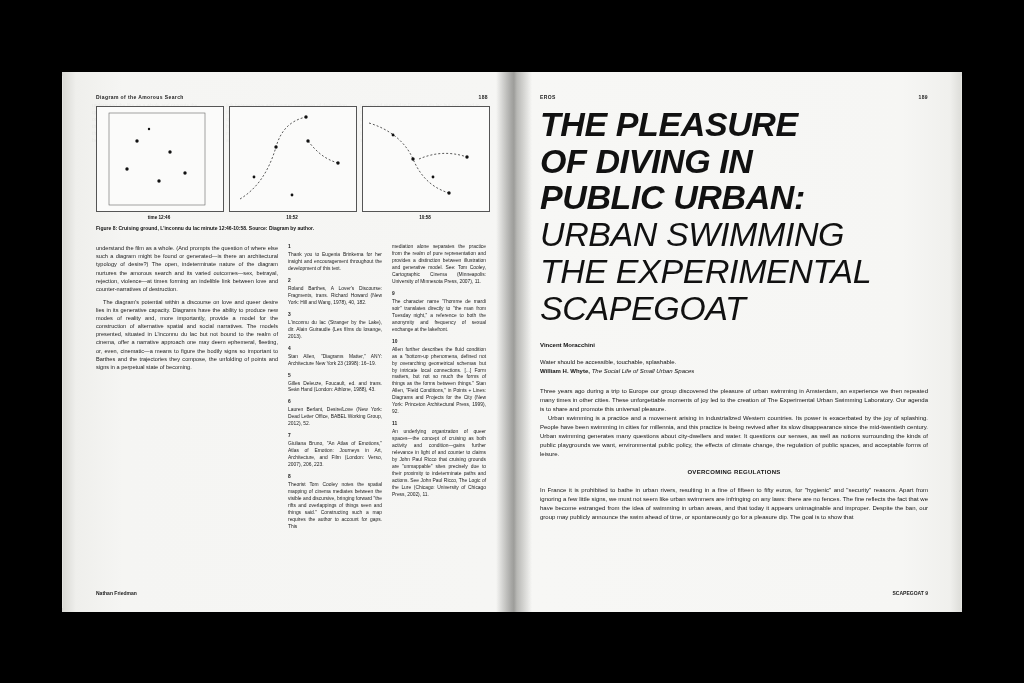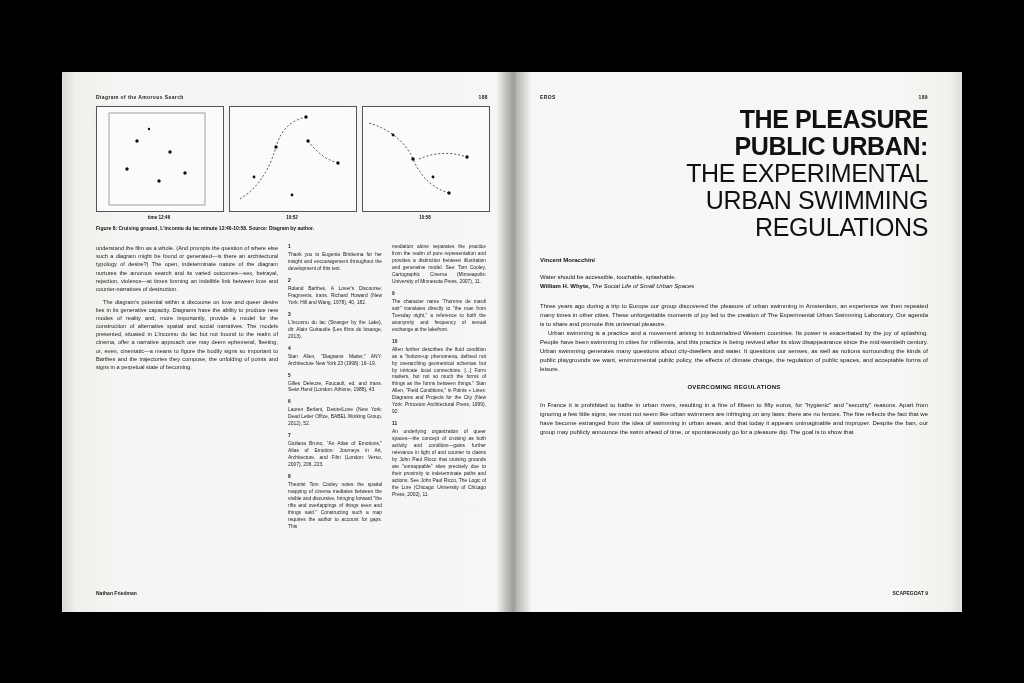--- a/index.html
+++ b/index.html
@@ -147,27 +147,27 @@
     position: absolute;
     left: 34px;
     bottom: 16px;
     font-size: 5px;
     font-weight: bold;
     color: #222;
   }
 
   
   .headline {
-    font-size: 25px;
+    font-size: 34px;
     line-height: 1.08;
     font-weight: bold;
     letter-spacing: -0.4px;
     color: #111;
-    text-align: right;
     margin: 4px 0 0 0;
+    font-style: italic;
   }
   .headline .thin {
     font-weight: normal;
   }
   .author {
     margin-top: 16px;
     font-size: 6px;
     font-weight: bold;
     color: #111;
   }
@@ -356,24 +356,25 @@
     <div class="page right">
       <div class="edge-right"></div>
 
       <div class="runhead">
         <span>EROS</span>
         <span class="folio">189</span>
       </div>
 
       <div class="headline">
         <div>THE PLEASURE</div>
+        <div>OF DIVING IN</div>
         <div>PUBLIC URBAN:</div>
+        <div class="thin">URBAN SWIMMING</div>
         <div class="thin">THE EXPERIMENTAL</div>
-        <div class="thin">URBAN SWIMMING</div>
-        <div class="thin">REGULATIONS</div>
+        <div class="thin">SCAPEGOAT</div>
       </div>
 
       <div class="author">Vincent Moracchini</div>
 
       <div class="epigraph">
         <div>Water should be accessible, touchable, splashable.</div>
         <div>
           <span class="src">William H. Whyte,</span>
           <span class="ital">The Social Life of Small Urban Spaces</span>
         </div>

